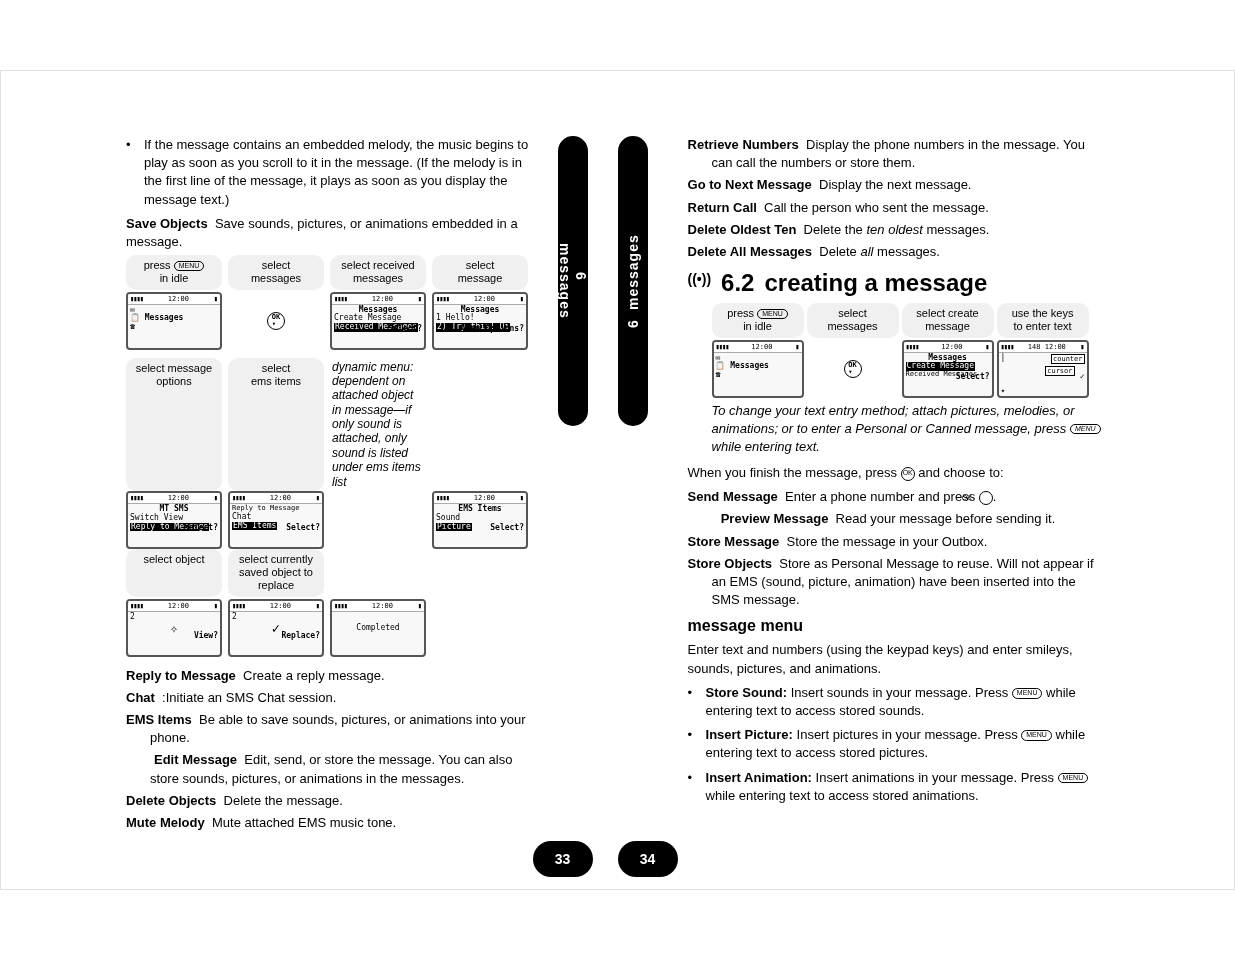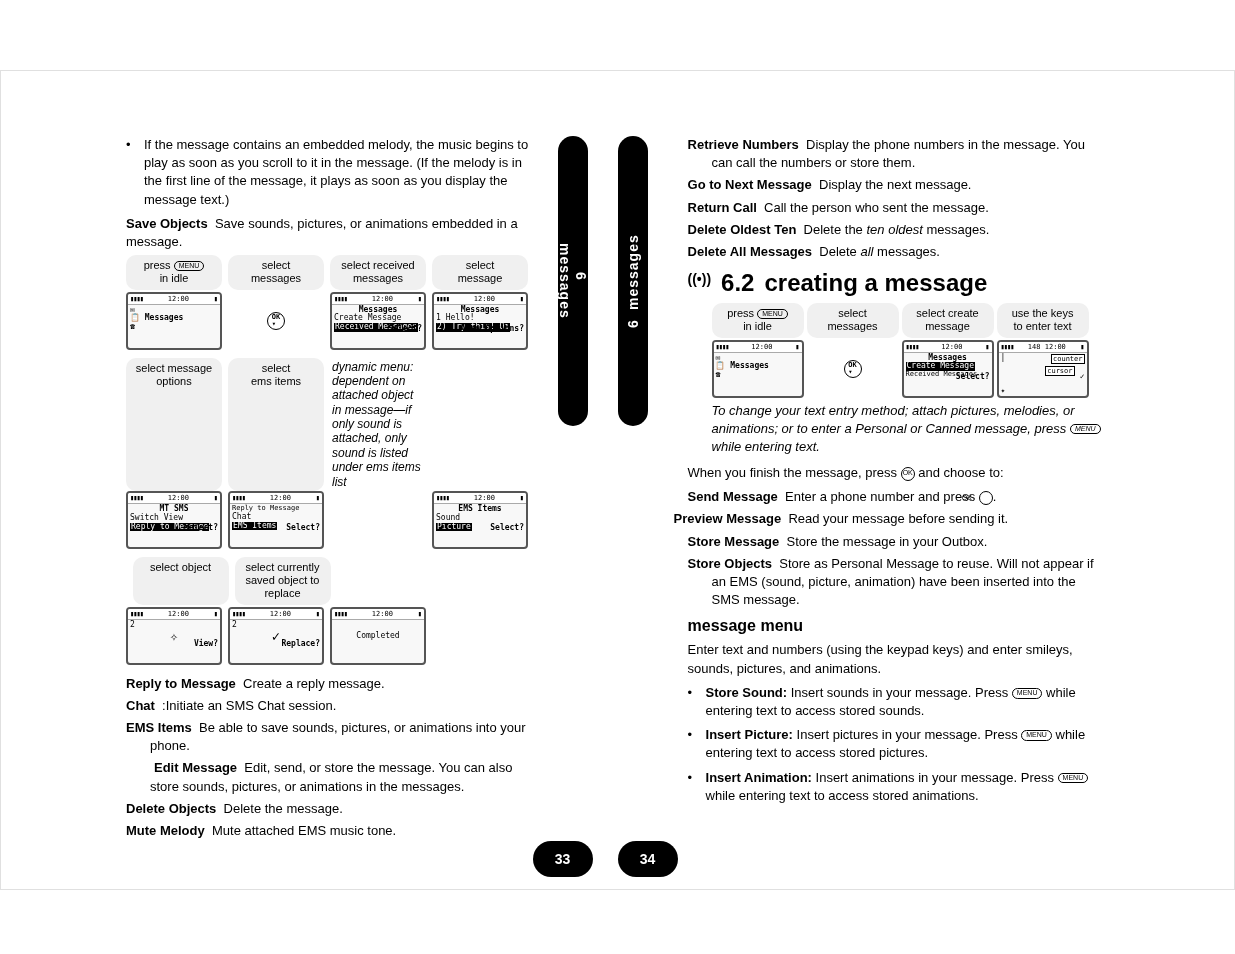--- a/index.html
+++ b/index.html
@@ -304,21 +304,21 @@
                 <span class="sig">▮▮▮▮</span>
                 <span>12:00</span>
                 <span class="batt"></span>
               </div>
           <div class="screen-body"><div class="title">EMS Items</div><div>Sound</div><div class="hi">Picture</div></div>
           <div class="screen-footer">Select?</div>
         </div>
           </div>
       </div>
 
-      <div class="step-row step-row-4" style="margin-top:8px;justify-content:center;">
+      <div class="step-row step-row-4" style="margin-top:0;">
         <div class="step-cell">select object</div>
         <div class="step-cell">select currently<br>saved object to<br>replace</div>
         <div style="width:96px;"></div>
         <div style="width:96px;"></div>
       </div>
       <div class="screen-row step-row-4">
         <div class="screen">
           <div class="status-bar">
               <span class="sig">▮▮▮▮</span>
               <span>12:00</span>
@@ -425,21 +425,21 @@
       <div class="italic-note">
         <span>To change your text entry method; attach pictures, melodies, or animations; or to enter a Personal or Canned message, press </span><span class="menu-pill">MENU</span><span> while entering text.</span>
       </div>
 
       <div class="para">
         <span>When you finish the message, press </span><span class="menu-pill" style="border-radius:50%; width:14px;height:14px;padding:0;justify-content:center;">OK</span><span> and choose to:</span>
       </div>
 
       <div id="right-defs2">
           <div class="def-item" style="padding-left: 24px; text-indent: -24px;"><b>Send Message</b>&nbsp;&nbsp;Enter a phone number and press <span class="menu-pill" style="border-radius:50%;width:14px;height:14px;padding:0;display:inline-flex;justify-content:center;font-size:7px;">OK</span>.</div>
-          <div class="def-item" style="padding-left: 10px; text-indent: -24px;"><b>Preview Message</b>&nbsp;&nbsp;Read your message before sending it.</div>
+          <div class="def-item" style="padding-left: 10px; text-indent: -24px; text-align: center;"><b>Preview Message</b>&nbsp;&nbsp;Read your message before sending it.</div>
           <div class="def-item" style="padding-left: 24px; text-indent: -24px;"><b>Store Message</b>&nbsp;&nbsp;Store the message in your Outbox.</div>
           <div class="def-item" style="padding-left: 24px; text-indent: -24px;"><b>Store Objects</b>&nbsp;&nbsp;Store as Personal Message to reuse. Will not appear if an EMS (sound, picture, animation) have been inserted into the SMS message.</div>
         </div>
 
       <h3 class="sub">message menu</h3>
       <div class="para">Enter text and numbers (using the keypad keys) and enter smileys, sounds, pictures, and animations.</div>
 
       <div id="right-bullets">
           <div class="bullet-item">
             <span class="bullet">•</span>

